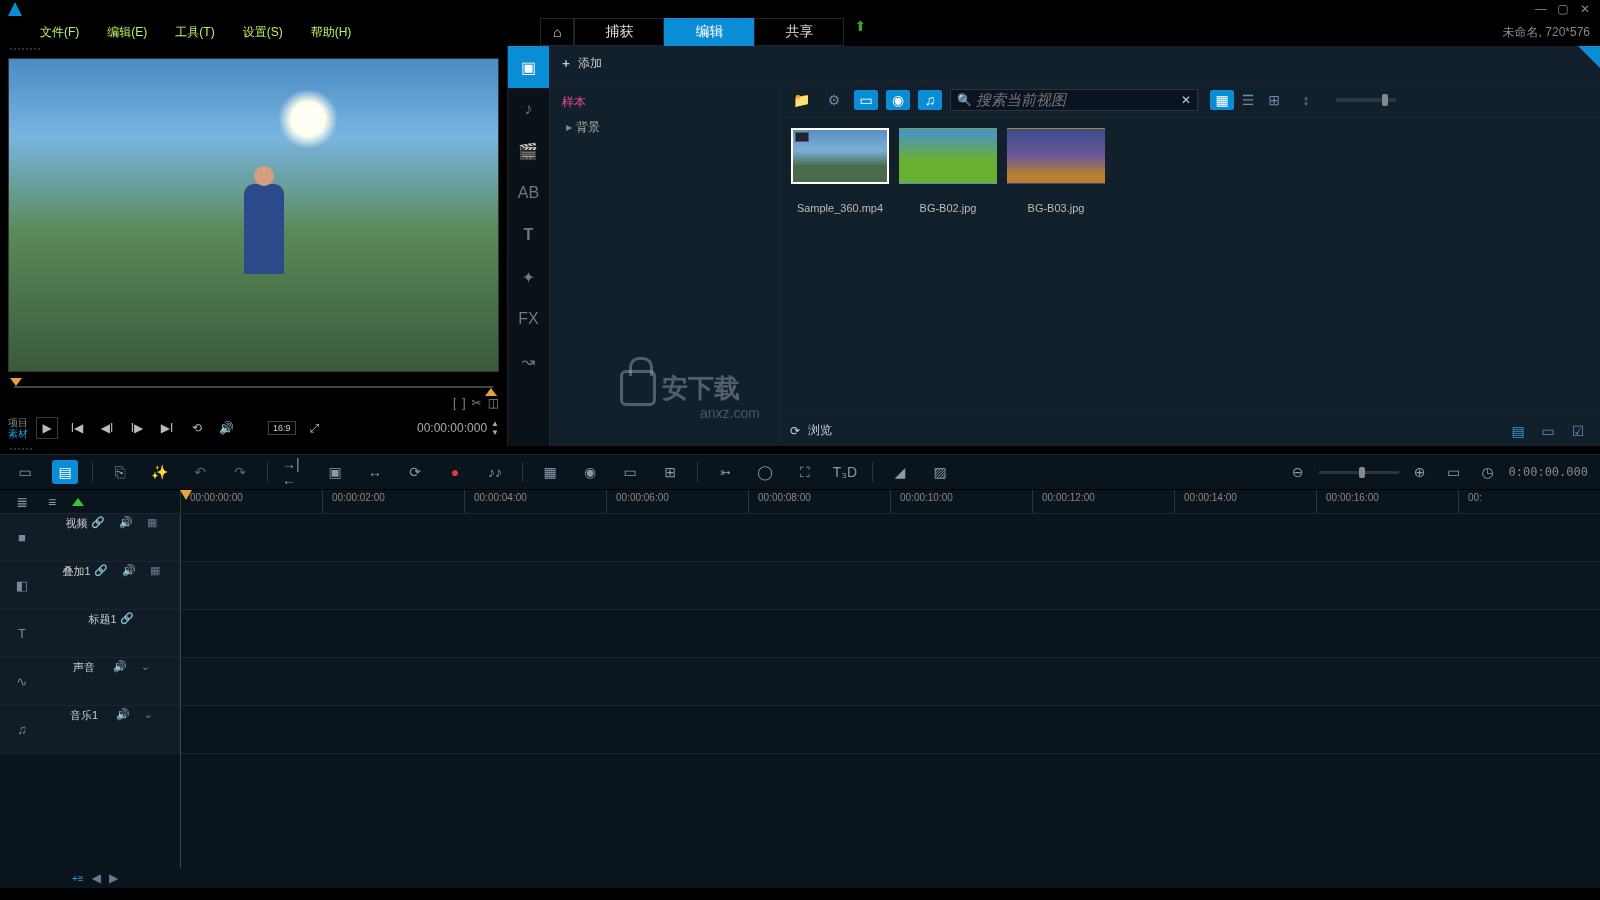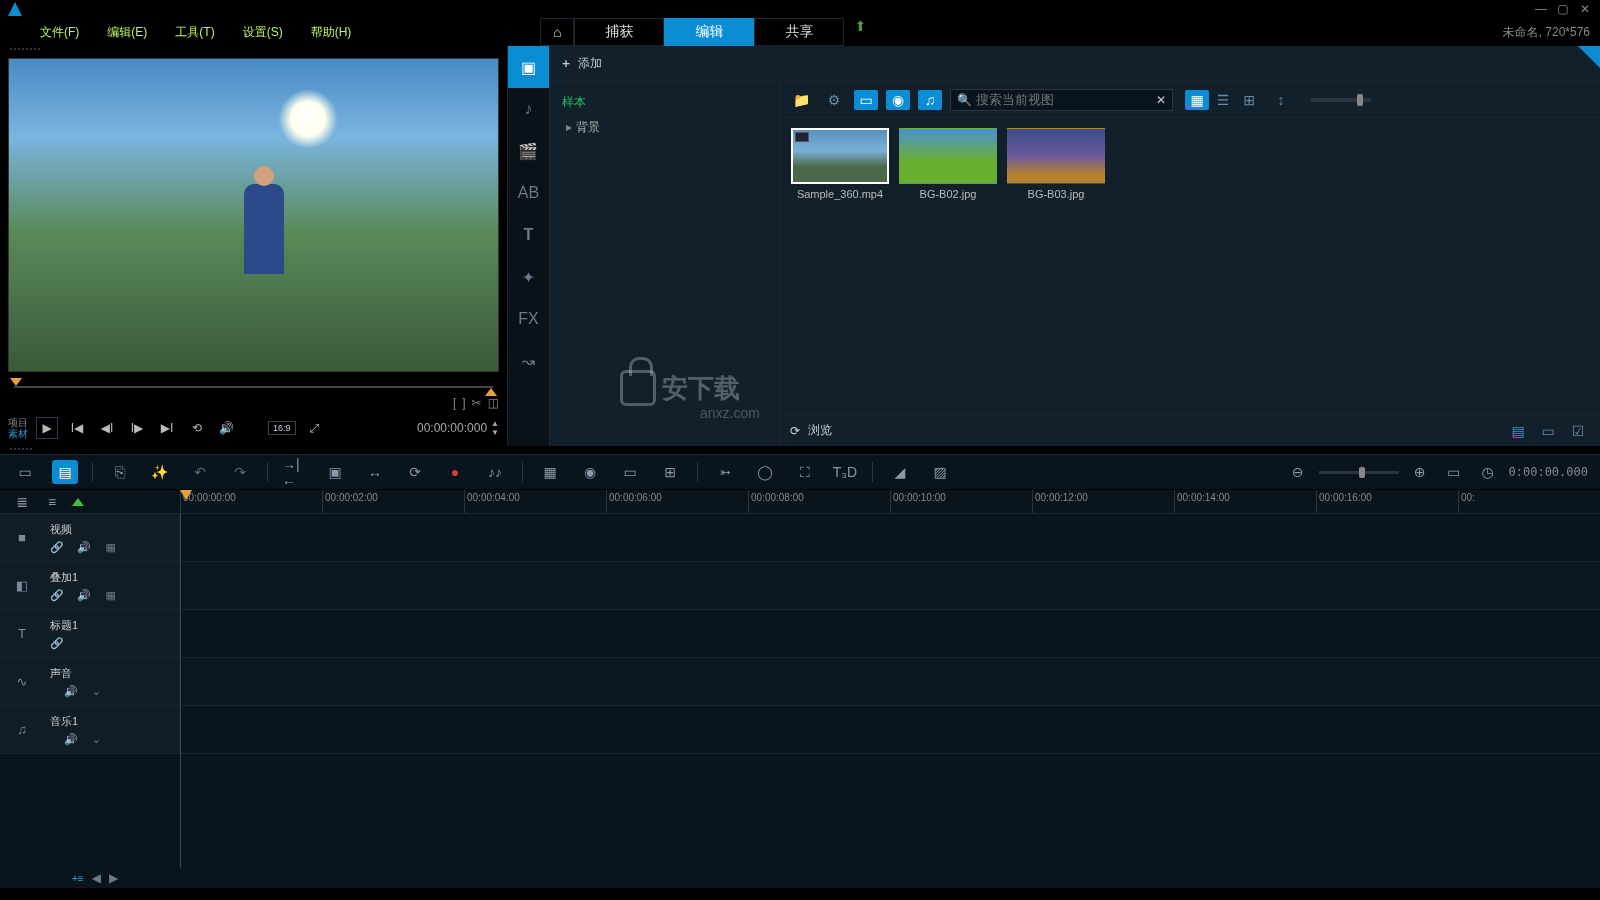--- a/index.html
+++ b/index.html
@@ -38,58 +38,58 @@
 .scrub-tools{display:flex;gap:6px;color:#888;margin-left:4px}
 .library-panel{flex:1;display:flex;background:#12202c}
 .lib-sidebar{width:42px;background:#0a1218;display:flex;flex-direction:column;border-right:1px solid #1a2530}
 .lib-tab{height:42px;display:flex;align-items:center;justify-content:center;color:#6a7a8a;cursor:pointer;font-size:16px}
 .lib-tab.active{background:#0a8dd4;color:#fff}
 .lib-content{flex:1;display:flex;flex-direction:column}
 .lib-header{height:36px;display:flex;align-items:center;padding:0 10px;gap:10px;border-bottom:1px solid #1a2530}
 .add-btn{display:flex;align-items:center;gap:6px;color:#ccc;cursor:pointer}
 .lib-body{flex:1;display:flex}
 .lib-tree{width:230px;border-right:1px solid #1a2530;padding:8px 12px}
-.tree-item{padding:4px 0;color:#22c55e;cursor:pointer}
+.tree-item{padding:4px 0;color:#ec4899;cursor:pointer}
 .tree-item.sub{color:#aaa;padding-left:4px}
 .tree-arrow{display:inline-block;width:10px;color:#888}
 .lib-main{flex:1;display:flex;flex-direction:column}
 .lib-toolbar{height:36px;display:flex;align-items:center;padding:0 10px;gap:8px;border-bottom:1px solid #1a2530}
 .tb-icon{width:24px;height:20px;display:flex;align-items:center;justify-content:center;color:#6a8aaa;cursor:pointer;font-size:14px}
 .tb-icon.blue{background:#0a8dd4;color:#fff;border-radius:2px}
 .search-box{flex:0 0 210px;height:22px;background:#0a1420;border:1px solid #2a3540;display:flex;align-items:center;padding:0 6px;gap:4px}
-.search-box input{flex:1;background:transparent;border:none;color:#888;font-size:13px;outline:none}
+.search-box input{flex:1;background:transparent;border:none;color:#888;font-size:15px;font-style:italic;outline:none}
 .view-group{display:flex;gap:2px;margin-left:4px}
 .thumb-slider{width:60px;height:4px;background:#2a3540;margin-left:10px;position:relative}
 .thumb-slider::after{content:"";position:absolute;right:8px;top:-4px;width:6px;height:12px;background:#888;border-radius:2px}
 .media-grid{flex:1;padding:10px;display:flex;flex-wrap:wrap;gap:8px;align-content:flex-start}
-.media-item{width:100px;display:flex;flex-direction:column;align-items:center;gap:4px;cursor:pointer}
+.media-item{width:100px;display:flex;flex-direction:column;align-items:center;gap:18px;cursor:pointer}
 .media-thumb{width:98px;height:56px;background:#2a3540;border:1px solid transparent;position:relative}
 .media-item.selected .media-thumb{border:2px solid #fff}
 .media-label{font-size:11px;color:#bbb;text-align:center;white-space:nowrap;overflow:hidden;text-overflow:ellipsis;width:100px}
 .lib-footer{height:32px;display:flex;align-items:center;padding:0 10px;justify-content:space-between;border-top:1px solid #1a2530}
 .timeline-toolbar{height:36px;background:#0a141c;display:flex;align-items:center;padding:0 12px;gap:14px;border-top:1px solid #1a2530;border-bottom:1px solid #000}
 .tl-btn{width:26px;height:24px;display:flex;align-items:center;justify-content:center;color:#8a9aaa;cursor:pointer;font-size:14px}
 .tl-btn.active{background:#0a8dd4;color:#fff;border-radius:3px}
 .tl-sep{width:1px;height:20px;background:#2a3540}
 .zoom-group{margin-left:auto;display:flex;align-items:center;gap:8px}
 .zoom-slider{width:80px;height:3px;background:#2a3540;position:relative}
 .zoom-slider::after{content:"";position:absolute;left:40px;top:-4px;width:6px;height:11px;background:#888;border-radius:2px}
 .tl-time{font-family:monospace;color:#888;font-size:12px}
 .ruler-row{height:24px;display:flex;background:#0a141c;border-bottom:1px solid #1a2530}
 .ruler-head{width:180px;display:flex;align-items:center;gap:10px;padding:0 12px}
 .ruler-head .tl-btn{width:20px;height:18px}
 .triangle-up{width:0;height:0;border-left:6px solid transparent;border-right:6px solid transparent;border-bottom:8px solid #3ac43a}
 .ruler{flex:1;position:relative;display:flex;color:#888;font-size:10px}
-.ruler-mark{flex:1;border-left:1px solid #2a3540;padding-left:2px;padding-top:2px}
+.ruler-mark{flex:1;border-left:1px solid #2a3540;padding-left:9px;padding-top:2px}
 .playhead{position:absolute;left:0;top:0;width:0;height:0;border-left:6px solid transparent;border-right:6px solid transparent;border-top:10px solid #e8a23a;z-index:5}
 .tracks{background:#0a141c;height:354px;overflow:hidden;position:relative}
 .track{height:48px;display:flex;border-bottom:1px solid #1a2530}
 .track-head{width:180px;display:flex;border-right:1px solid #1a2530;background:#101c26}
 .track-icon{width:44px;display:flex;align-items:center;justify-content:center;color:#7a8a9a;font-size:13px}
-.track-info{flex:1;display:flex;flex-direction:column;justify-content:center;padding:2px 6px;gap:4px}
+.track-info{flex:1;display:flex;justify-content:center;padding:2px 6px;gap:4px}
 .track-name{color:#ccc;font-size:11px}
 .track-ctrls{display:flex;gap:14px;color:#6a7a8a;font-size:11px}
 .track-lane{flex:1;background:#0a141c}
 .track:nth-child(odd) .track-lane{background:#0c1620}
 .playhead-line{position:absolute;left:180px;top:0;bottom:0;width:1px;background:#3a4550;z-index:3}
 .bottom-bar{height:20px;background:#0a141c;display:flex;align-items:center;padding:0 12px;gap:8px;color:#6a7a8a}
 .pin-corner{position:absolute;top:0;right:0;width:0;height:0;border-top:22px solid #0a8dd4;border-left:22px solid transparent}
 .watermark{position:absolute;left:620px;top:370px;color:rgba(180,190,200,0.4);font-size:26px;font-weight:bold;pointer-events:none;display:flex;align-items:center;gap:6px;z-index:10}
 .watermark-lock{width:36px;height:36px;border:3px solid rgba(180,190,200,0.4);border-radius:6px;position:relative}
 .watermark-lock::before{content:"";position:absolute;top:-16px;left:6px;width:18px;height:16px;border:3px solid rgba(180,190,200,0.4);border-bottom:none;border-radius:10px 10px 0 0}

